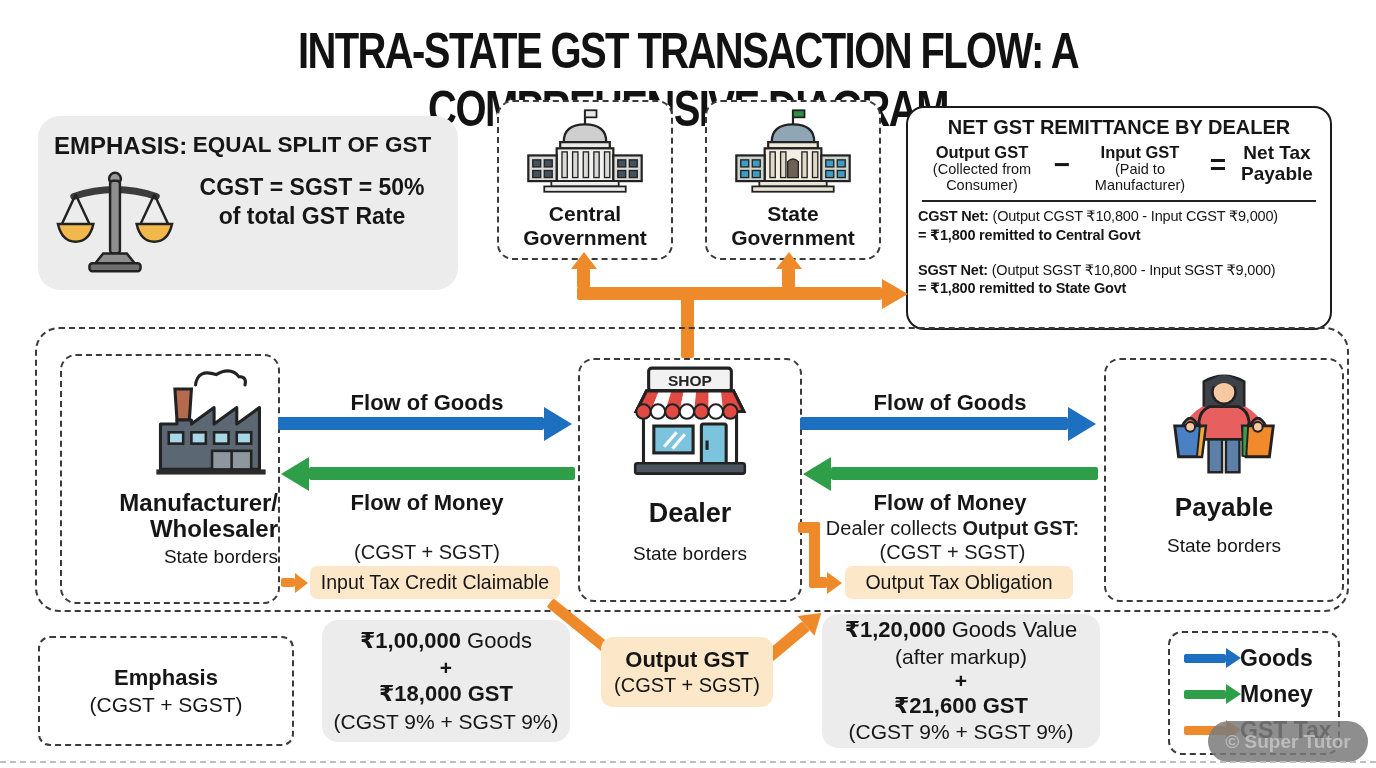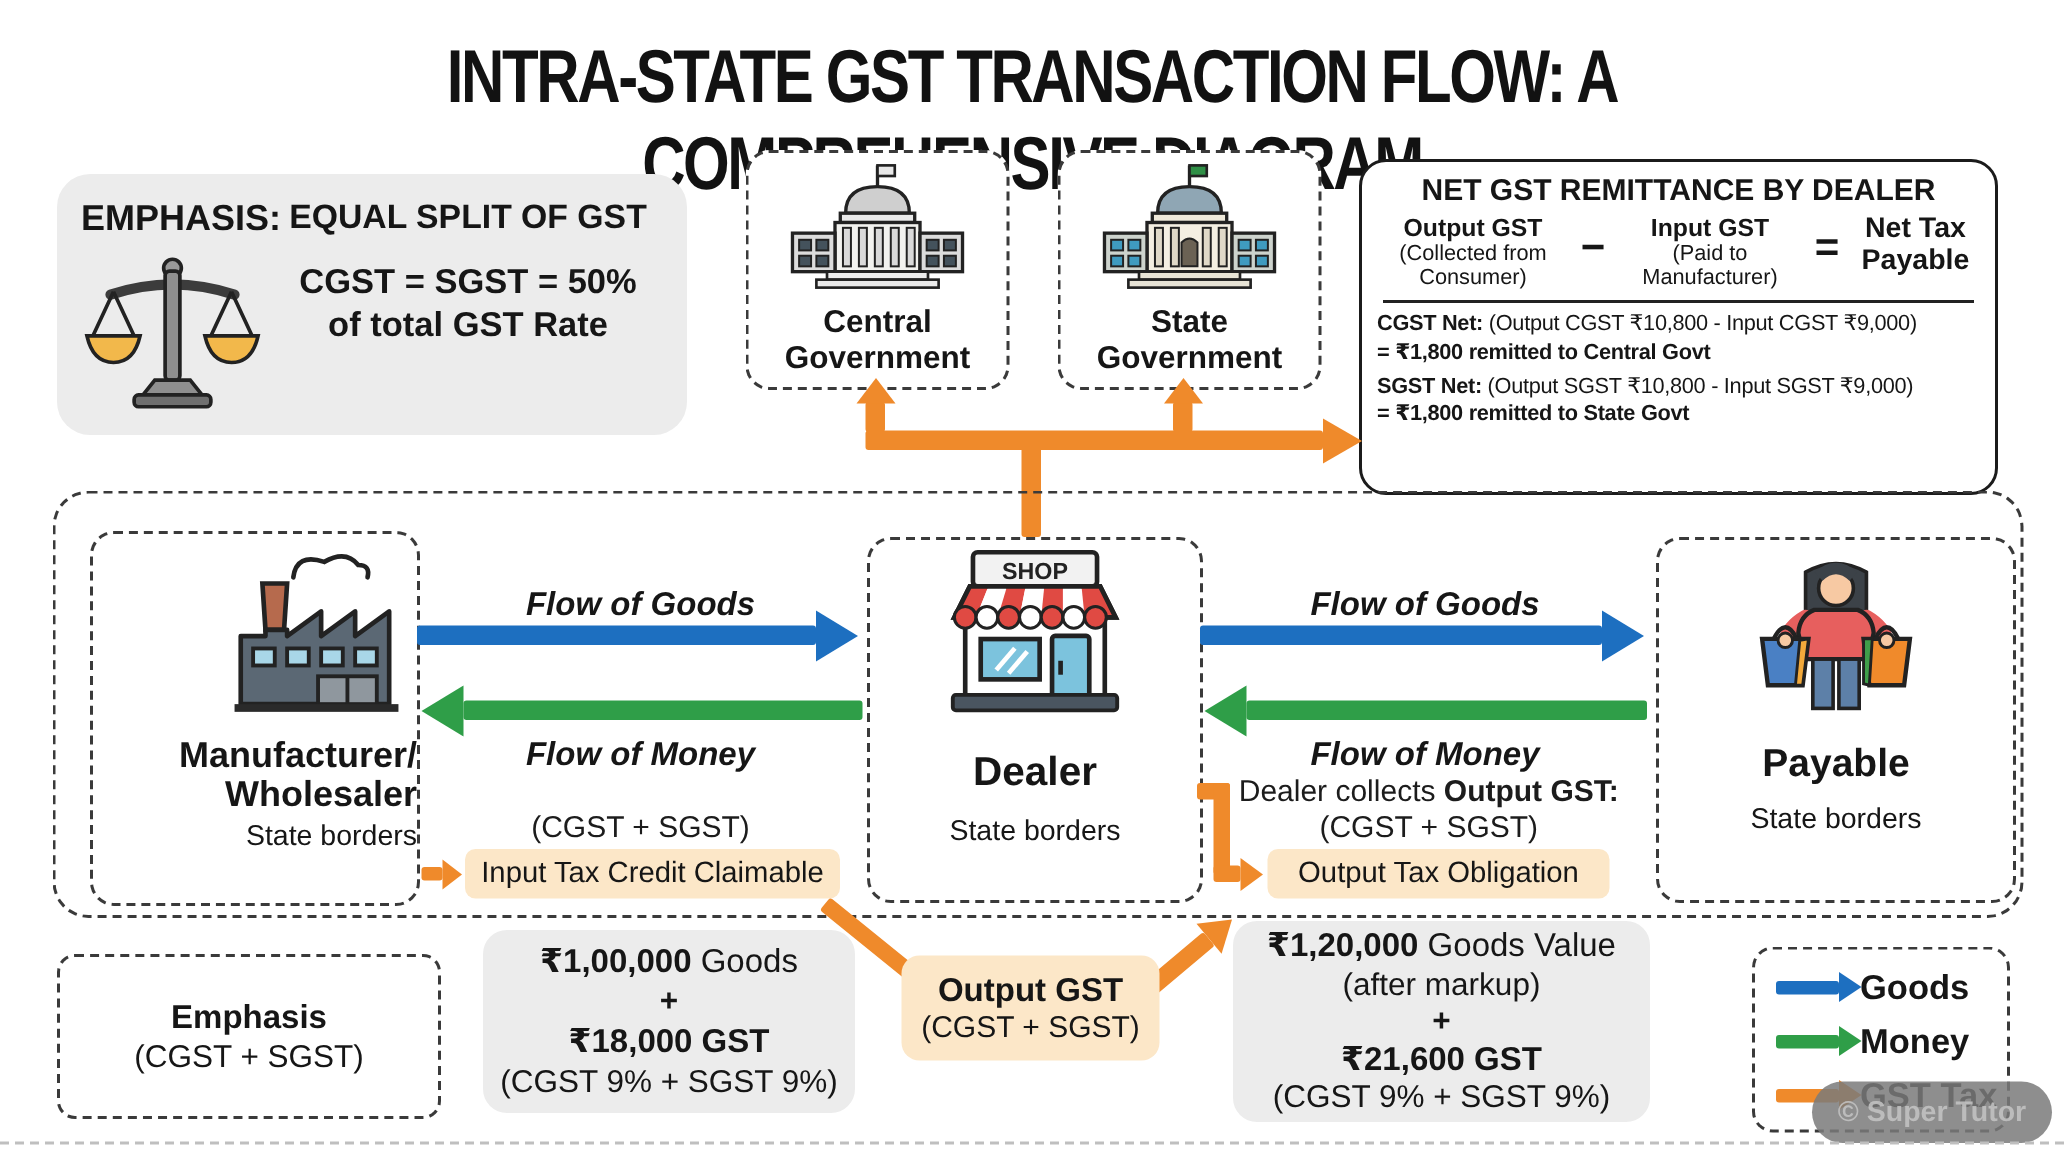--- a/index.html
+++ b/index.html
@@ -21,21 +21,21 @@
     border-right:var(--hx,28px) solid var(--ac);}
   .vbar{position:absolute;background:var(--ac);border-radius:2px;}
   .uphead{position:absolute;width:0;height:0;
     border-left:13px solid transparent;border-right:13px solid transparent;
     border-bottom:17px solid var(--ac);}
   .blue{--ac:var(--goods-blue);}
   .green{--ac:var(--money-green);}
   .orange{--ac:var(--gst-orange);}
   .title{position:absolute;top:22px;left:0;width:100%;text-align:center;font-weight:800;
     font-size:50px;letter-spacing:-2px;transform:scaleX(0.80);transform-origin:center;color:#121212;}
-  .flow-label{position:absolute;font-weight:bold;font-size:22px;text-align:center;font-style:italic;}
+  .flow-label{position:absolute;font-weight:bold;font-size:22px;text-align:center;}
   .sub-label{position:absolute;font-size:20px;text-align:center;color:#1c1c1c;}
   .net-line{font-size:14.5px;letter-spacing:-0.2px;line-height:1.3;padding:0 10px;}
   .net-line .res{display:block;text-align:left;font-weight:bold;}
   .fcol{display:flex;flex-direction:column;align-items:center;}
   .legend-row{display:flex;align-items:center;gap:14px;height:36px;padding-left:14px;}
   .legend-arrow{position:relative;width:42px;height:9px;background:var(--ac);border-radius:2px;flex:0 0 auto;}
   .legend-arrow::after{content:"";position:absolute;left:100%;top:50%;transform:translateY(-50%);
     border-top:10px solid transparent;border-bottom:10px solid transparent;border-left:15px solid var(--ac);}
   .legend-label{font-weight:bold;font-size:23px;}
   .watermark{position:absolute;left:1208px;top:721px;width:160px;height:41px;border-radius:21px;
@@ -150,21 +150,21 @@
       <div class="fcol" style="width:86px;">
         <div class="b ctr" style="font-size:19px;line-height:1.1;margin-top:0;">Net Tax</div>
         <div class="b ctr" style="font-size:19px;line-height:1.1;">Payable</div>
       </div>
     </div>
     <div style="border-top:2px solid #222;margin:6px 14px 5px 14px;"></div>
     <div class="net-line">
       <span class="b">CGST Net:</span><span> (Output CGST ₹10,800 - Input CGST ₹9,000)</span>
       <span class="res">= ₹1,800 remitted to Central Govt</span>
     </div>
-    <div class="net-line" style="margin-top:4px;">
+    <div class="net-line" style="margin-top:16px;">
       <span class="b">SGST Net:</span><span> (Output SGST ₹10,800 - Input SGST ₹9,000)</span>
       <span class="res">= ₹1,800 remitted to State Govt</span>
     </div>
   </div>
 
   <div class="vbar orange" style="left:681px;top:293px;width:13px;height:65px;"></div>
   <div class="hbar orange head-r" style="left:577px;top:287px;width:305px;height:13px;--hx:26px;--hy:15px;"></div>
   <div class="vbar orange" style="left:577px;top:268px;width:13px;height:20px;"></div>
   <div class="uphead orange" style="left:571px;top:252px;"></div>
   <div class="vbar orange" style="left:782px;top:268px;width:13px;height:20px;"></div>

